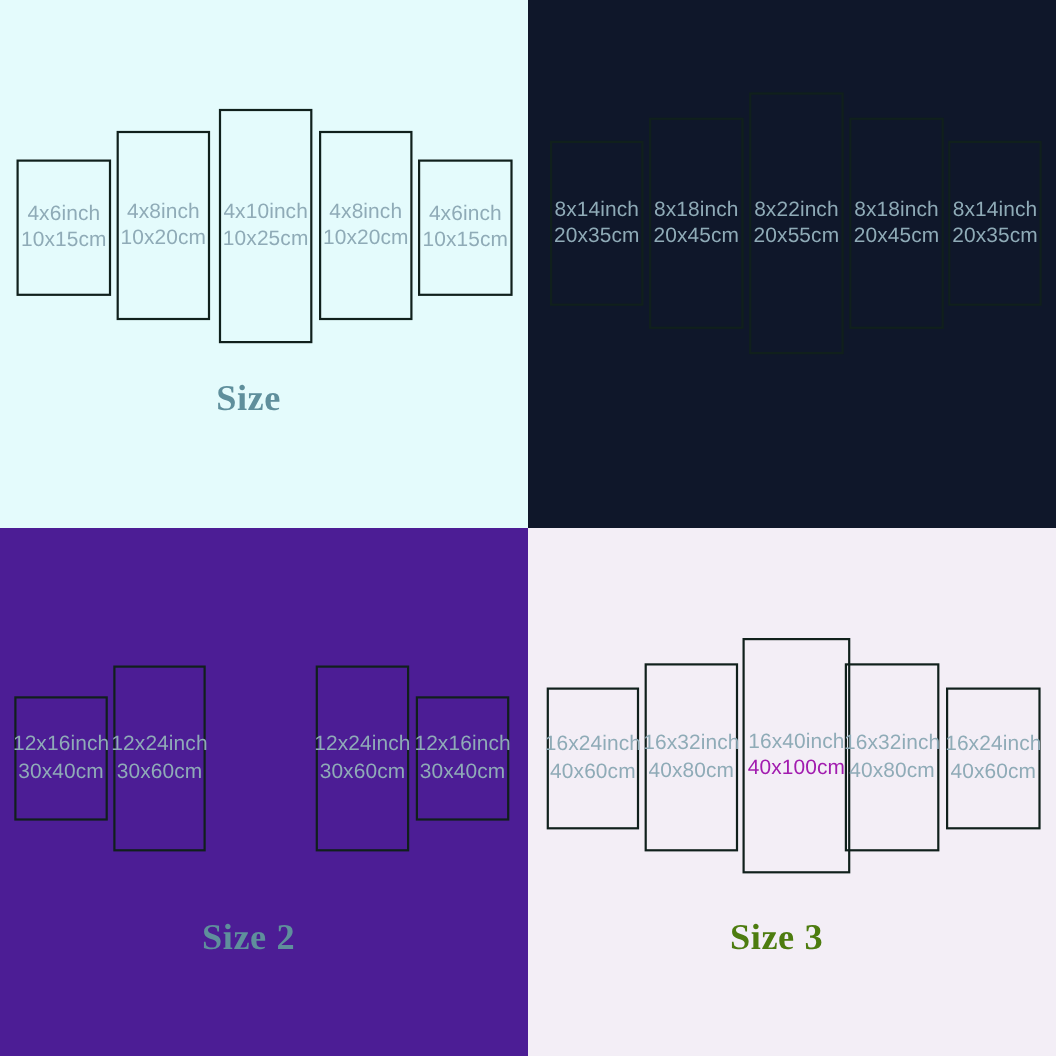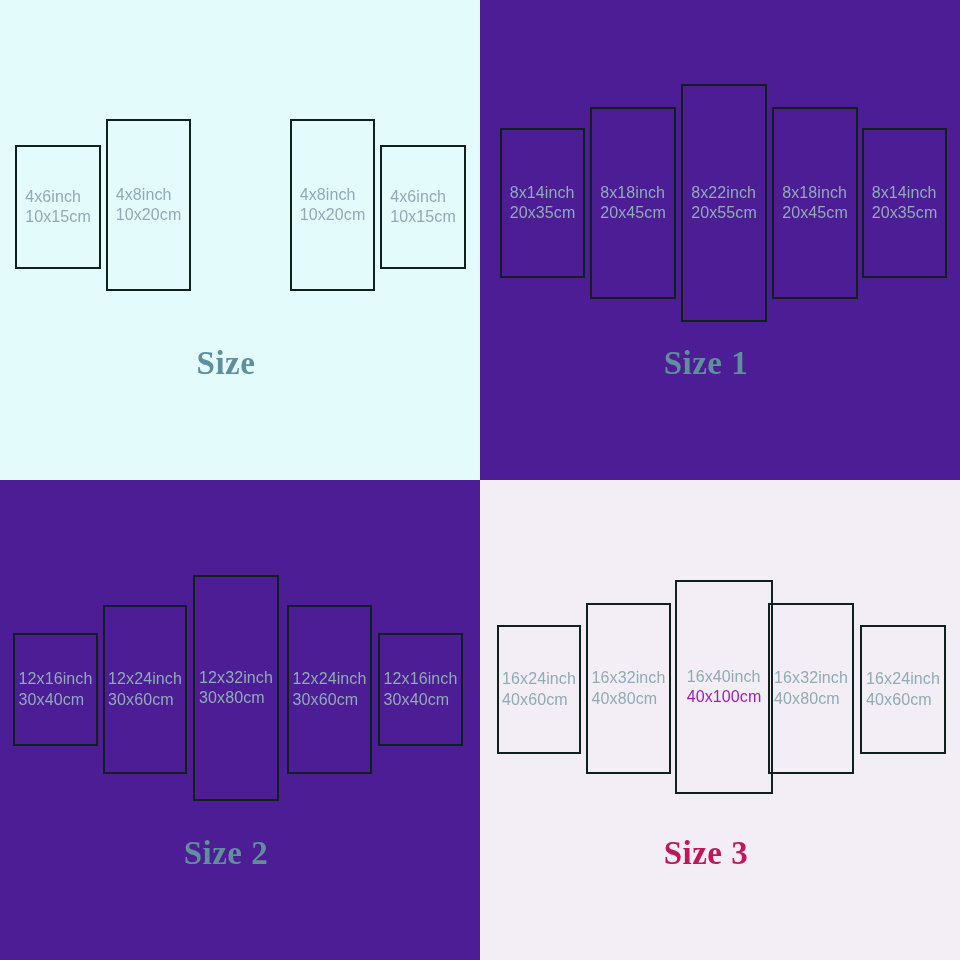--- a/index.html
+++ b/index.html
@@ -42,25 +42,25 @@
     border: 2px solid #10201c;
     background: transparent;
     display: flex;
     flex-direction: column;
     align-items: center;
     justify-content: center;
   }
 
   .panel-line {
     color: #8fabb7;
-    font-size: 16px;
+    font-size: 19px;
     line-height: 1.28;
     letter-spacing: 0.1px;
     white-space: nowrap;
-    text-align: left;
+    text-align: center;
   }
 
   .panel-label-wrap {
     position: absolute;
     left: 50%;
     transform: translateX(-50%);
     pointer-events: none;
   }
 
   .size-title {
@@ -92,36 +92,42 @@
             <div class="panel-line" style="color: rgb(143, 171, 183);">4x6inch</div>
             <div class="panel-line" style="color: rgb(143, 171, 183);">10x15cm</div>
           </div>
         </div>
         <div class="panel" style="left: 106px; top: 119px; width: 85px; height: 172px; border-color: rgb(16, 32, 28);">
           <div class="panel-label-wrap">
             <div class="panel-line" style="color: rgb(143, 171, 183);">4x8inch</div>
             <div class="panel-line" style="color: rgb(143, 171, 183);">10x20cm</div>
           </div>
         </div>
+        <div class="panel" style="left: 199px; top: 99px; width: 85px; height: 213px; border-color: rgb(16, 32, 28);">
+          <div class="panel-label-wrap">
+            <div class="panel-line" style="color: rgb(143, 171, 183);">4x10inch</div>
+            <div class="panel-line" style="color: rgb(143, 171, 183);">10x25cm</div>
+          </div>
+        </div>
         <div class="panel" style="left: 290px; top: 119px; width: 85px; height: 172px; border-color: rgb(16, 32, 28);">
           <div class="panel-label-wrap">
             <div class="panel-line" style="color: rgb(143, 171, 183);">4x8inch</div>
             <div class="panel-line" style="color: rgb(143, 171, 183);">10x20cm</div>
           </div>
         </div>
         <div class="panel" style="left: 380px; top: 145px; width: 86px; height: 124px; border-color: rgb(16, 32, 28);">
           <div class="panel-label-wrap">
             <div class="panel-line" style="color: rgb(143, 171, 183);">4x6inch</div>
             <div class="panel-line" style="color: rgb(143, 171, 183);">10x15cm</div>
           </div>
         </div>
       </div>
       <div class="size-title" style="top: 345px; color: rgb(95, 143, 156);">Size</div>
     </div>
-    <div class="quadrant q-top-right" style="background: #4c1d95;">
+    <div class="quadrant q-top-right" style="background: #0f172a;">
       <div class="panel-stage">
         <div class="panel" style="left: 20px; top: 128px; width: 85px; height: 150px; border-color: rgb(16, 32, 28);">
           <div class="panel-label-wrap">
             <div class="panel-line" style="color: rgb(143, 171, 183);">8x14inch</div>
             <div class="panel-line" style="color: rgb(143, 171, 183);">20x35cm</div>
           </div>
         </div>
         <div class="panel" style="left: 110px; top: 107px; width: 86px; height: 192px; border-color: rgb(16, 32, 28);">
           <div class="panel-label-wrap">
             <div class="panel-line" style="color: rgb(143, 171, 183);">8x18inch</div>
@@ -140,42 +146,35 @@
             <div class="panel-line" style="color: rgb(143, 171, 183);">20x45cm</div>
           </div>
         </div>
         <div class="panel" style="left: 382px; top: 128px; width: 85px; height: 150px; border-color: rgb(16, 32, 28);">
           <div class="panel-label-wrap">
             <div class="panel-line" style="color: rgb(143, 171, 183);">8x14inch</div>
             <div class="panel-line" style="color: rgb(143, 171, 183);">20x35cm</div>
           </div>
         </div>
       </div>
-      <div class="size-title" style="top: 345px; color: rgb(95, 143, 156);">Size 1</div>
     </div>
     <div class="quadrant q-bottom-left" style="background: #4c1d95;">
       <div class="panel-stage">
         <div class="panel" style="left: 13px; top: 153px; width: 85px; height: 113px; border-color: rgb(16, 32, 28);">
           <div class="panel-label-wrap">
             <div class="panel-line" style="color: rgb(143, 171, 183);">12x16inch</div>
             <div class="panel-line" style="color: rgb(143, 171, 183);">30x40cm</div>
           </div>
         </div>
         <div class="panel" style="left: 103px; top: 125px; width: 84px; height: 169px; border-color: rgb(16, 32, 28);">
           <div class="panel-label-wrap">
             <div class="panel-line" style="color: rgb(143, 171, 183);">12x24inch</div>
             <div class="panel-line" style="color: rgb(143, 171, 183);">30x60cm</div>
           </div>
         </div>
-        <div class="panel" style="left: 193px; top: 95px; width: 86px; height: 226px; border-color: rgb(16, 32, 28);">
-          <div class="panel-label-wrap">
-            <div class="panel-line" style="color: rgb(143, 171, 183);">12x32inch</div>
-            <div class="panel-line" style="color: rgb(143, 171, 183);">30x80cm</div>
-          </div>
-        </div>
         <div class="panel" style="left: 287px; top: 125px; width: 85px; height: 169px; border-color: rgb(16, 32, 28);">
           <div class="panel-label-wrap">
             <div class="panel-line" style="color: rgb(143, 171, 183);">12x24inch</div>
             <div class="panel-line" style="color: rgb(143, 171, 183);">30x60cm</div>
           </div>
         </div>
         <div class="panel" style="left: 378px; top: 153px; width: 85px; height: 113px; border-color: rgb(16, 32, 28);">
           <div class="panel-label-wrap">
             <div class="panel-line" style="color: rgb(143, 171, 183);">12x16inch</div>
             <div class="panel-line" style="color: rgb(143, 171, 183);">30x40cm</div>
@@ -210,15 +209,15 @@
             <div class="panel-line" style="color: rgb(143, 171, 183);">40x80cm</div>
           </div>
         </div>
         <div class="panel" style="left: 380px; top: 145px; width: 86px; height: 129px; border-color: rgb(16, 32, 28);">
           <div class="panel-label-wrap">
             <div class="panel-line" style="color: rgb(143, 171, 183);">16x24inch</div>
             <div class="panel-line" style="color: rgb(143, 171, 183);">40x60cm</div>
           </div>
         </div>
       </div>
-      <div class="size-title" style="top: 355px; color: #be185d;">Size 3</div>
+      <div class="size-title" style="top: 355px; color: #4d7c0f;">Size 3</div>
     </div>
   </div>
 
 </body></html>

